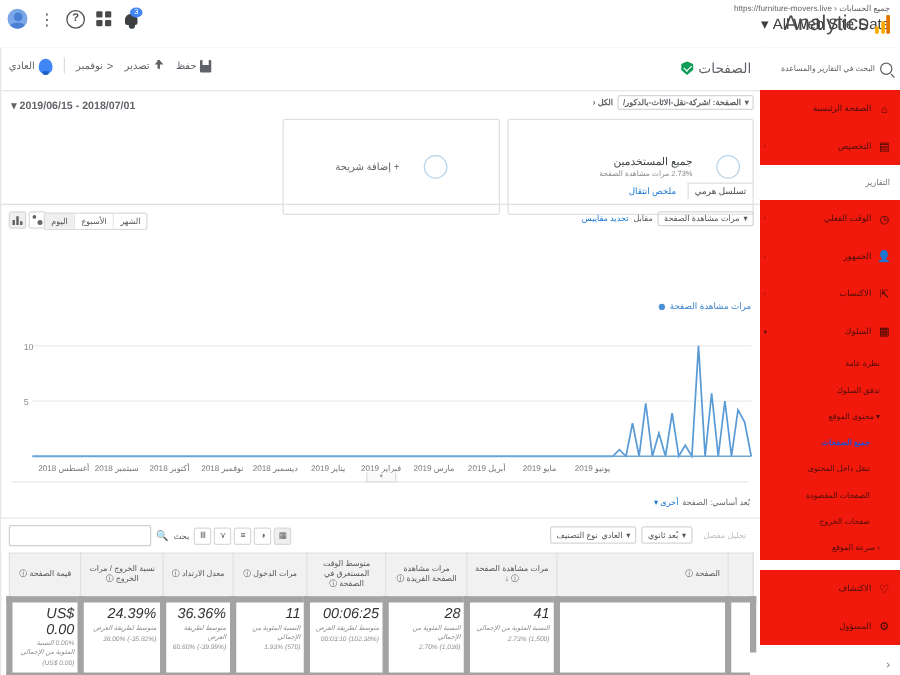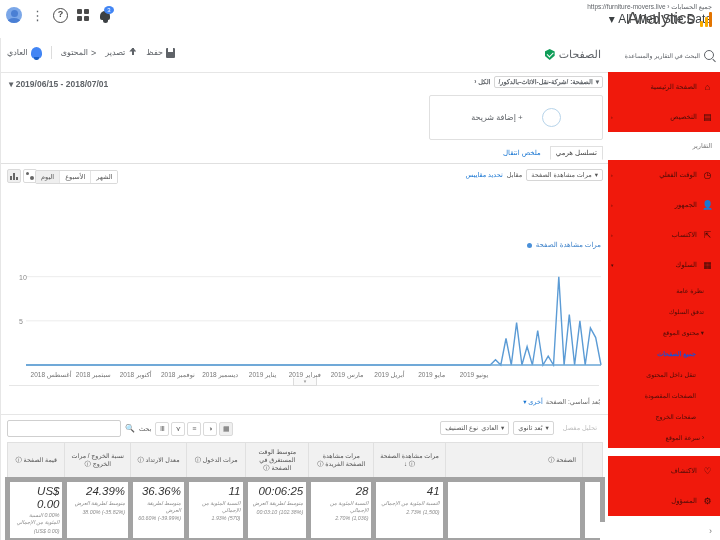--- a/index.html
+++ b/index.html
@@ -53,21 +53,21 @@
   .insight{width:11px;height:12px;background:#4285f4;border-radius:50% 50% 40% 40%;position:relative;}
   .insight:after{content:"";position:absolute;left:3px;bottom:-1px;width:5px;height:3px;background:#1a5fc4;border-radius:0 0 2px 2px;}
 
   .rowdate{position:relative;height:22px;font-weight:bold;}
   .daterange{position:absolute;left:8px;top:6px;font-size:8.5px;color:#5f6368;direction:ltr;}
   .pagefilter{position:absolute;right:6px;top:3px;display:flex;align-items:center;gap:4px;font-size:6.5px;color:#5f6368;}
   .pfbox{border:1px solid #d6d6d6;border-radius:2px;padding:1px 3px;display:flex;align-items:center;gap:3px;background:#fff;}
 
   .segrow{position:relative;height:48px;padding:0 6px;display:flex;justify-content:flex-start;gap:6px;}
   .segbox{width:175px;height:43px;border:1px solid #e0e0e0;border-radius:2px;background:#fff;
-          display:flex;align-items:center;justify-content:flex-start;padding:0 10px;gap:19px;}
+          display:flex;align-items:center;justify-content:flex-start;padding:16px 10px;gap:19px;}
   .segbox.add{width:152px;justify-content:center;}
   .circ{width:17px;height:17px;border-radius:50%;border:1.5px solid #b7d4ea;}
   .segtxt{text-align:right;}
   .segname{font-size:8.5px;color:#3c4043;}
   .segsub{font-size:6px;color:#8a8a8a;margin-top:1px;}
   .addtxt{font-size:8px;color:#5f6368;}
 
   .tabs{position:relative;height:20px;border-bottom:1px solid #e0e0e0;}
   .tabwrap{position:absolute;right:6px;top:2px;display:flex;gap:4px;align-items:flex-end;}
   .tab{font-size:7px;padding:2px 5px;color:#1976d2;cursor:pointer;}
@@ -193,21 +193,21 @@
         <span class="tool">
           <span class="sv-ic"></span>
           <span>حفظ</span>
         </span>
         <span class="tool">
           <span class="up-ic"></span>
           <span>تصدير</span>
         </span>
         <span class="tool">
           <span class="sh-ic">&lt;</span>
-          <span>المحتوى</span>
+          <span>نوفمبر</span>
         </span>
         <span class="sep"></span>
         <span class="tool">
           <span class="insight"></span>
           <span>العادي</span>
         </span>
       </div>
     </div>
 
     <div class="rowdate">
@@ -218,20 +218,27 @@
       <div class="pagefilter">
         <span class="pfbox">
           <span>▾</span>
           <span>الصفحة: /شركة-نقل-الاثاث-بالدكور/</span>
         </span>
         <span>الكل ‹</span>
       </div>
     </div>
 
     <div class="segrow">
+      <div class="segbox">
+        <span class="circ"></span>
+        <span class="segtxt">
+          <span class="segname" style="display:block;">جميع المستخدمين</span>
+          <span class="segsub" style="display:block;">2.73% مرات مشاهدة الصفحة</span>
+        </span>
+      </div>
       <div class="segbox add">
         <span class="circ"></span>
         <span class="addtxt">+ إضافة شريحة</span>
       </div>
     </div>
 
     <div class="tabs">
       <div class="tabwrap">
         <span class="tab active">تسلسل هرمي</span>
         <span class="tab">ملخص انتقال</span>

